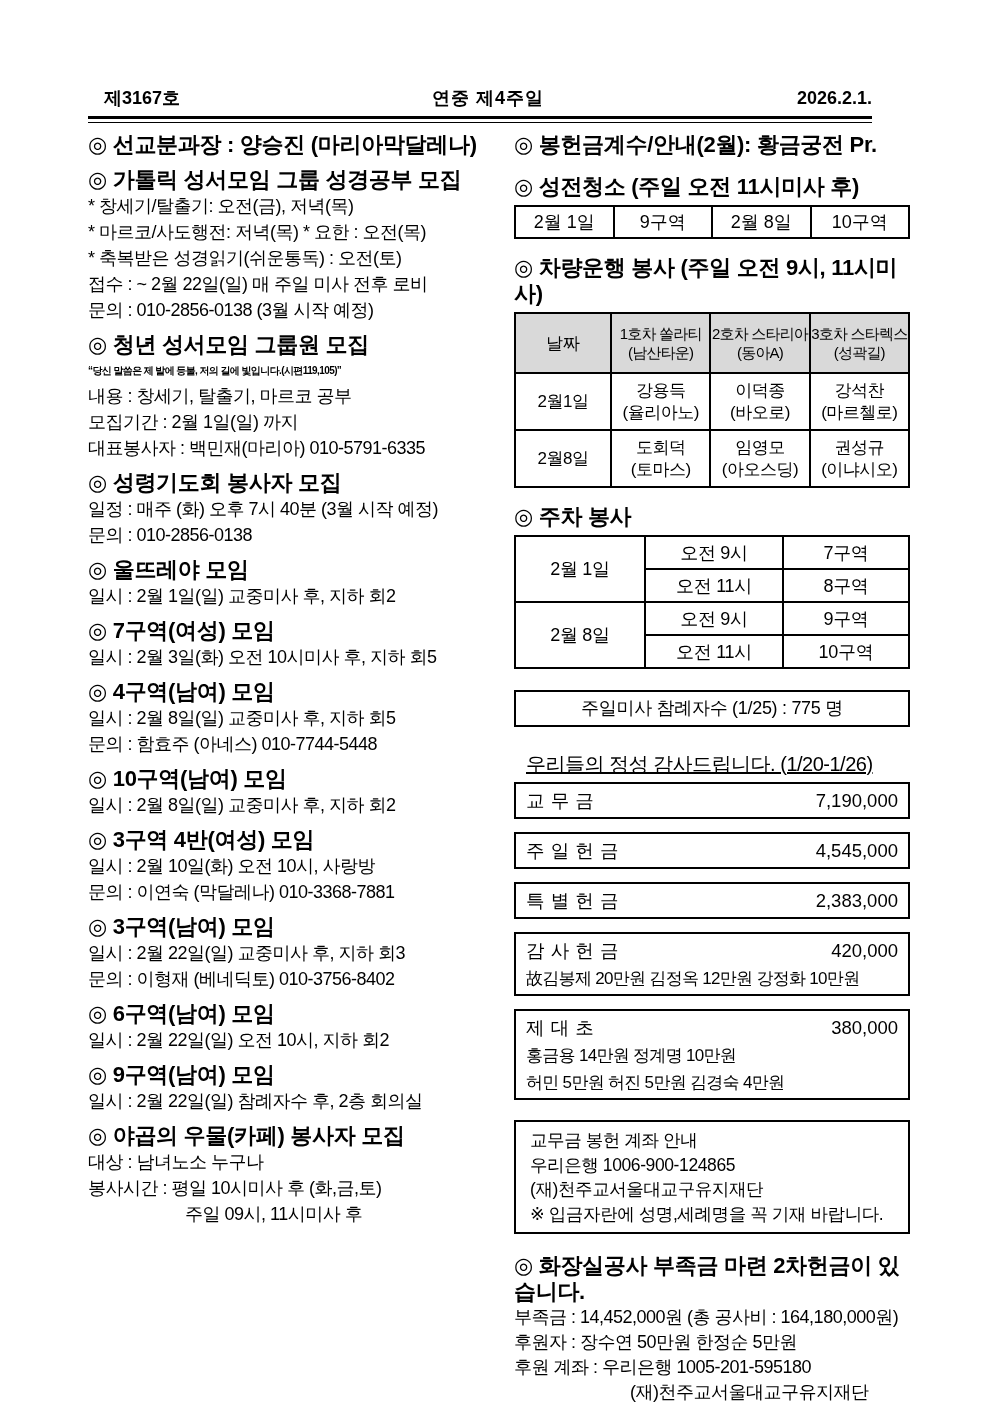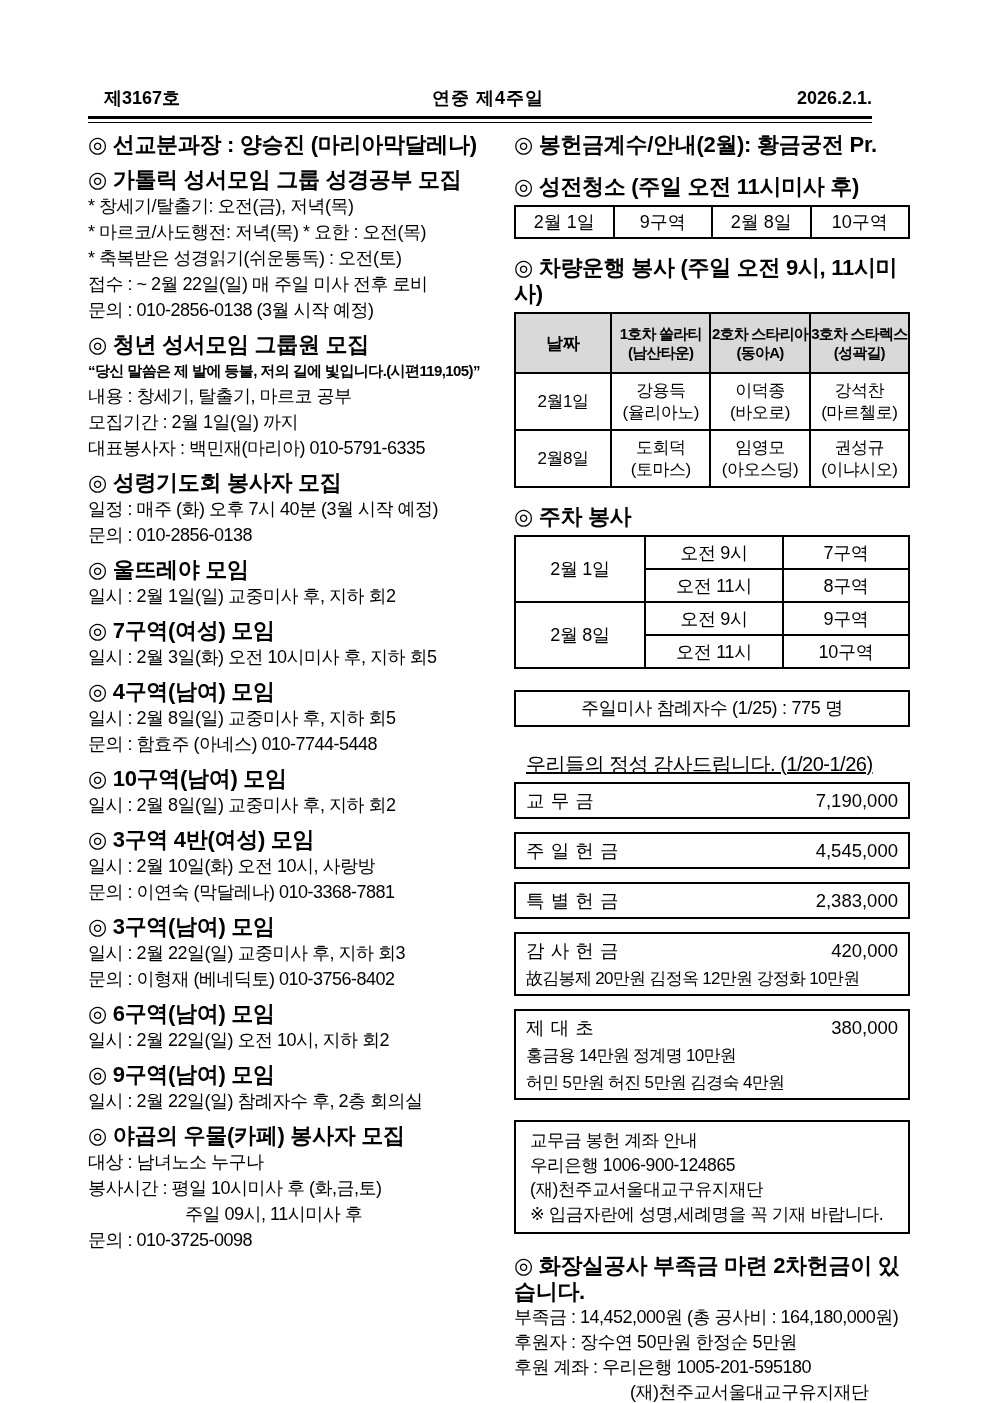--- a/index.html
+++ b/index.html
@@ -18,31 +18,31 @@
 
   
   .col { position:absolute; top:132px; }
   .col-left  { left:88px;  width:404px; }
   .col-right { left:514px; width:396px; }
 
   
   .sec { margin-bottom:9px; }
   .sec-title { font-size:22px; font-weight:bold; line-height:26px; letter-spacing:-0.3px; }
   .sec-line  { font-size:18px; line-height:26px; letter-spacing:-0.5px; white-space:nowrap; }
-  .psalm { font-size:15px; font-weight:bold; line-height:25px; letter-spacing:-0.6px; white-space:nowrap; }
+  .psalm { font-size:10px; font-weight:bold; line-height:25px; letter-spacing:-0.6px; white-space:nowrap; }
   .indent-jacob { padding-left:97px; } .r-gap-m { height:16px; }
 
   .clean-table { display:flex; border:2px solid #000; margin-top:5px; }
   .clean-cell { flex:1; text-align:center; font-size:18px; line-height:30px; border-left:2px solid #000; }
   .clean-cell:first-child { border-left:none; }
 
   table.grid { border-collapse:collapse; width:100%; margin-top:5px; table-layout:fixed; }
   table.grid td, table.grid th { border:2px solid #000; text-align:center; vertical-align:middle; padding:0; }
 
-  .shuttle th { background:#d9d9d9; font-weight:bold; height:58px; }
+  .shuttle th { background:#d9d9d9; font-weight:normal; height:58px; }
   .shuttle .hl1 { font-size:15px; line-height:19px; letter-spacing:-0.8px; }
   .shuttle .hl2 { font-size:15px; line-height:19px; letter-spacing:-0.8px; }
   .shuttle th.datehead { font-size:17px; }
   .shuttle td { height:55px; font-size:17px; letter-spacing:-0.5px; }
   .shuttle .cl { line-height:22px; }
   .shuttle col.c-date { width:96px; }
 
   .parkwrap td { height:31px; font-size:18px; letter-spacing:-0.3px; }
   .parkwrap col.p1 { width:130px; } .parkwrap col.p2 { width:138px; }
 
@@ -149,21 +149,20 @@
     <div class="sec">
       <div class="sec-title">◎ 9구역(남여) 모임</div>
       <div class="sec-line">일시 : 2월 22일(일) 참례자수 후, 2층 회의실</div>
     </div>
 
     <div class="sec">
       <div class="sec-title">◎ 야곱의 우물(카페) 봉사자 모집</div>
       <div class="sec-line">대상 : 남녀노소 누구나</div>
       <div class="sec-line">봉사시간 : 평일 10시미사 후 (화,금,토)</div>
       <div class="sec-line indent-jacob">주일 09시, 11시미사 후</div>
-      <div class="sec-line">문의 : 010-3725-0098</div>
     </div>
 
   </div>
 
   <div class="col col-right">
 
     <div class="sec-title">◎ 봉헌금계수/안내(2월):  황금궁전 Pr.</div>
     <div class="r-gap-m"></div>
 
     <div>

